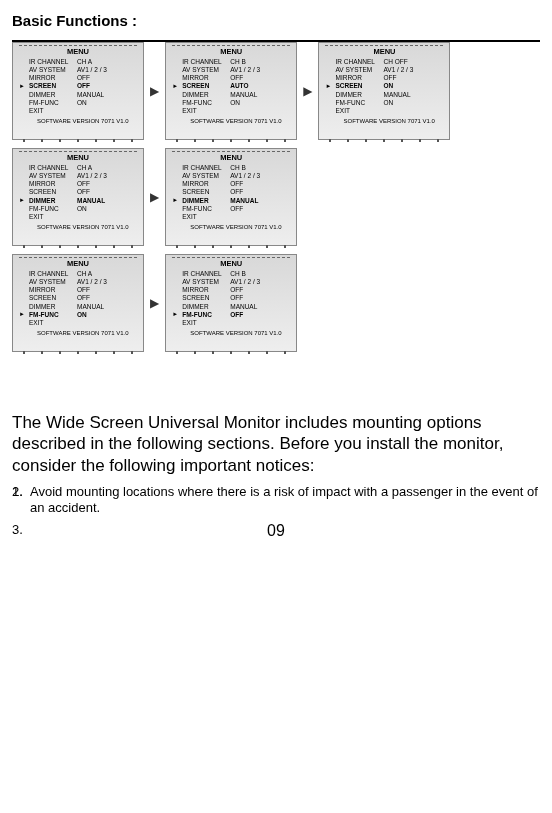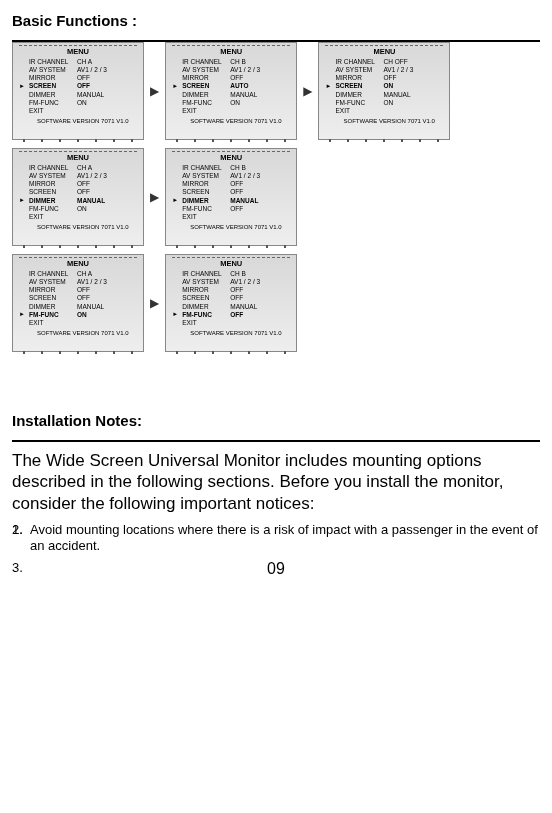--- a/index.html
+++ b/index.html
@@ -345,21 +345,20 @@
           <span></span>
           <span></span>
           <span></span>
           <span></span>
         </div>
   </div>
     </div>
   </div>
 
 <div class="install">
-  <div class="section-title">Installation Notes:</div>
   <div class="para">The Wide Screen Universal Monitor includes mounting options described in the following sections. Before you install the monitor, consider the following important notices:</div>
   <div id="install-list">
       <div class="item">
      <span class="n">1.</span>
    </div>
       <div class="item">
      <span class="n">2.</span>
      <span>Avoid mounting locations where there is a risk of impact with a passenger in the event of an accident.</span>
    </div>
       <div class="item">

